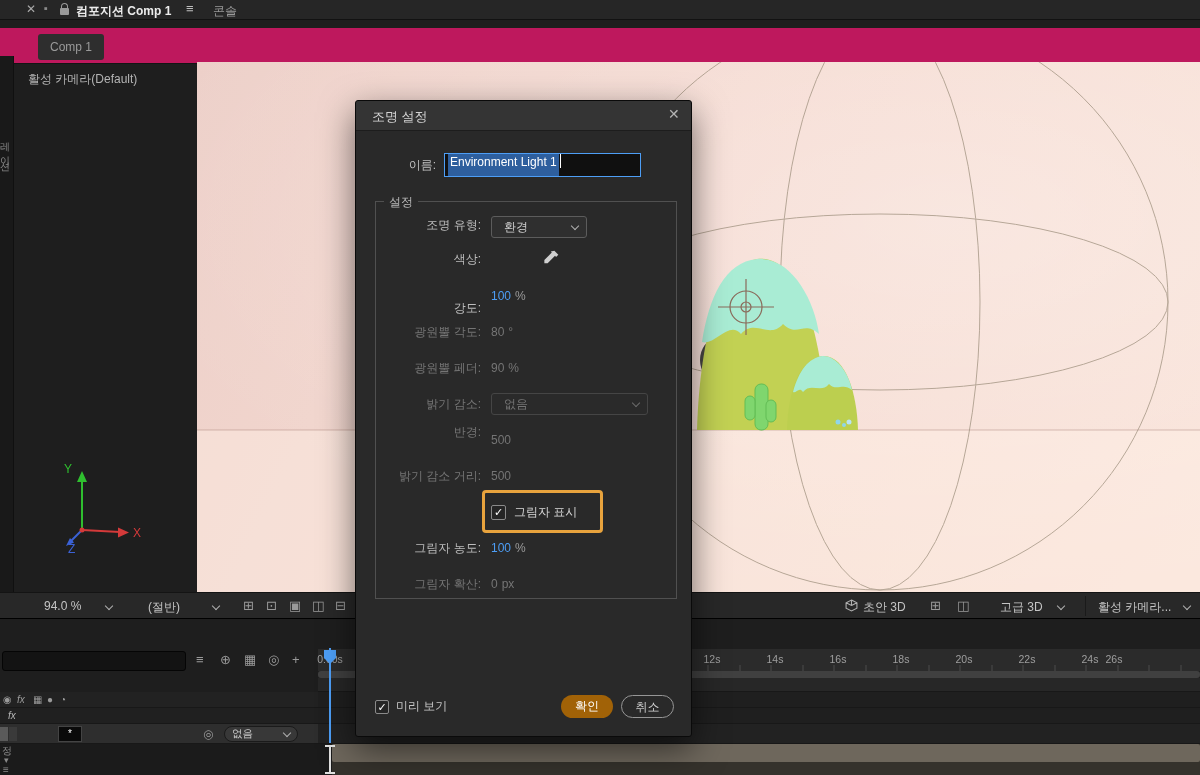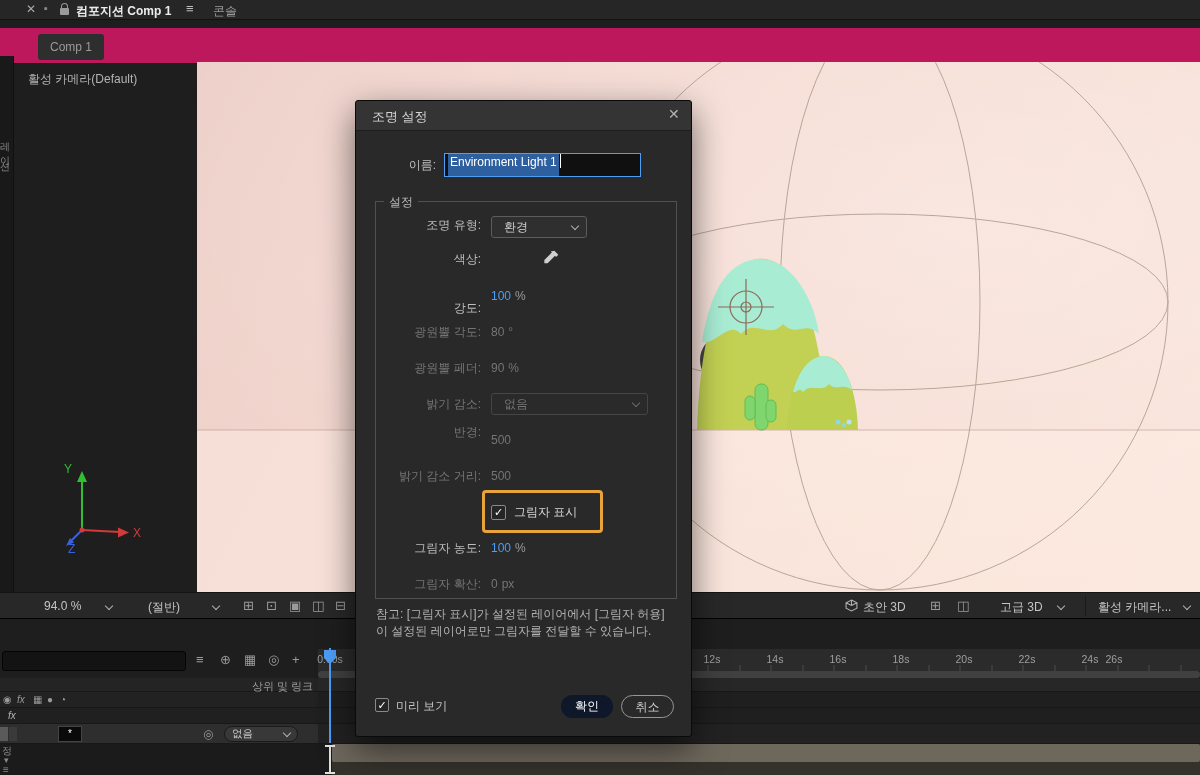--- a/index.html
+++ b/index.html
@@ -179,23 +179,20 @@
       <span class="ticklabel" style="left:583px">18s</span>
       <span class="ticklabel" style="left:646px">20s</span>
       <span class="ticklabel" style="left:709px">22s</span>
       <span class="ticklabel" style="left:772px">24s</span>
       <span class="ticklabel" style="left:796px">26s</span>
       <div class="abs" style="left:0;top:16px;width:882px;height:6px;background-image:repeating-linear-gradient(90deg,transparent 0 30.5px,#4a4a4a 30.5px 31.5px);background-position:12.5px 0"></div>
     </div>
 
     <div class="abs" style="left:318px;top:52px;width:882px;height:7px;background:#404040;border-radius:3px"></div>
 
-    <div class="trow-left" style="top:59px;height:14px;background:#242424">
-      <span class="abs" style="left:252px;top:1px;color:#9a9a9a;font-size:11px">상위 및 링크</span>
-    </div>
     <div class="trow-right" style="top:59px;height:14px;background:#272727"></div>
 
     <div class="trow-left" style="top:73px;height:16px;background:#222">
       <span class="abs" style="left:3px;top:2px;color:#9a9a9a;font-size:10px">◉</span>
       <span class="abs" style="left:17px;top:2px;color:#9a9a9a;font-size:10px;font-style:italic">fx</span>
       <span class="abs" style="left:33px;top:2px;color:#9a9a9a;font-size:10px">▦</span>
       <span class="abs" style="left:47px;top:2px;color:#9a9a9a;font-size:10px">●</span>
       <span class="abs" style="left:60px;top:2px;color:#9a9a9a;font-size:10px">◔</span>
     </div>
     <div class="trow-right" style="top:73px;height:16px;background:#1f1f1f"></div>
@@ -309,23 +306,22 @@
       <span class="dval">100</span>
       <span class="dunit">%</span>
     </div>
 
     <span class="dlabel dis" style="top:472px">그림자 확산:</span>
     <div class="drow" style="top:472px">
       <span class="dval dis">0</span>
       <span class="dunit dis">px</span>
     </div>
 
-    <div class="abs" style="left:20px;top:505px;width:300px;color:#b3b3b3;font-size:12px;line-height:17px">참고: [그림자 표시]가 설정된 레이어에서 [그림자 허용]이 설정된 레이어로만 그림자를 전달할 수 있습니다.</div>
-
-    <div class="abs" style="left:19px;top:597px;display:flex;align-items:flex-start">
+
+    <div class="abs" style="left:19px;top:597px;display:flex;align-items:center">
       <span class="cb checked" style="width:14px;height:14px"></span>
       <span style="margin-left:7px;color:#c6c6c6">미리 보기</span>
     </div>
-    <div class="pill" style="left:205px;top:594px;width:52px;background:#0f172a;color:#fff">확인</div>
+    <div class="pill" style="left:205px;top:594px;width:52px;background:#a16207;color:#fff">확인</div>
     <div class="pill" style="left:265px;top:594px;width:53px;border:1px solid #969696;color:#cfcfcf">취소</div>
   </div>
 
 </div>
 
 </body></html>

